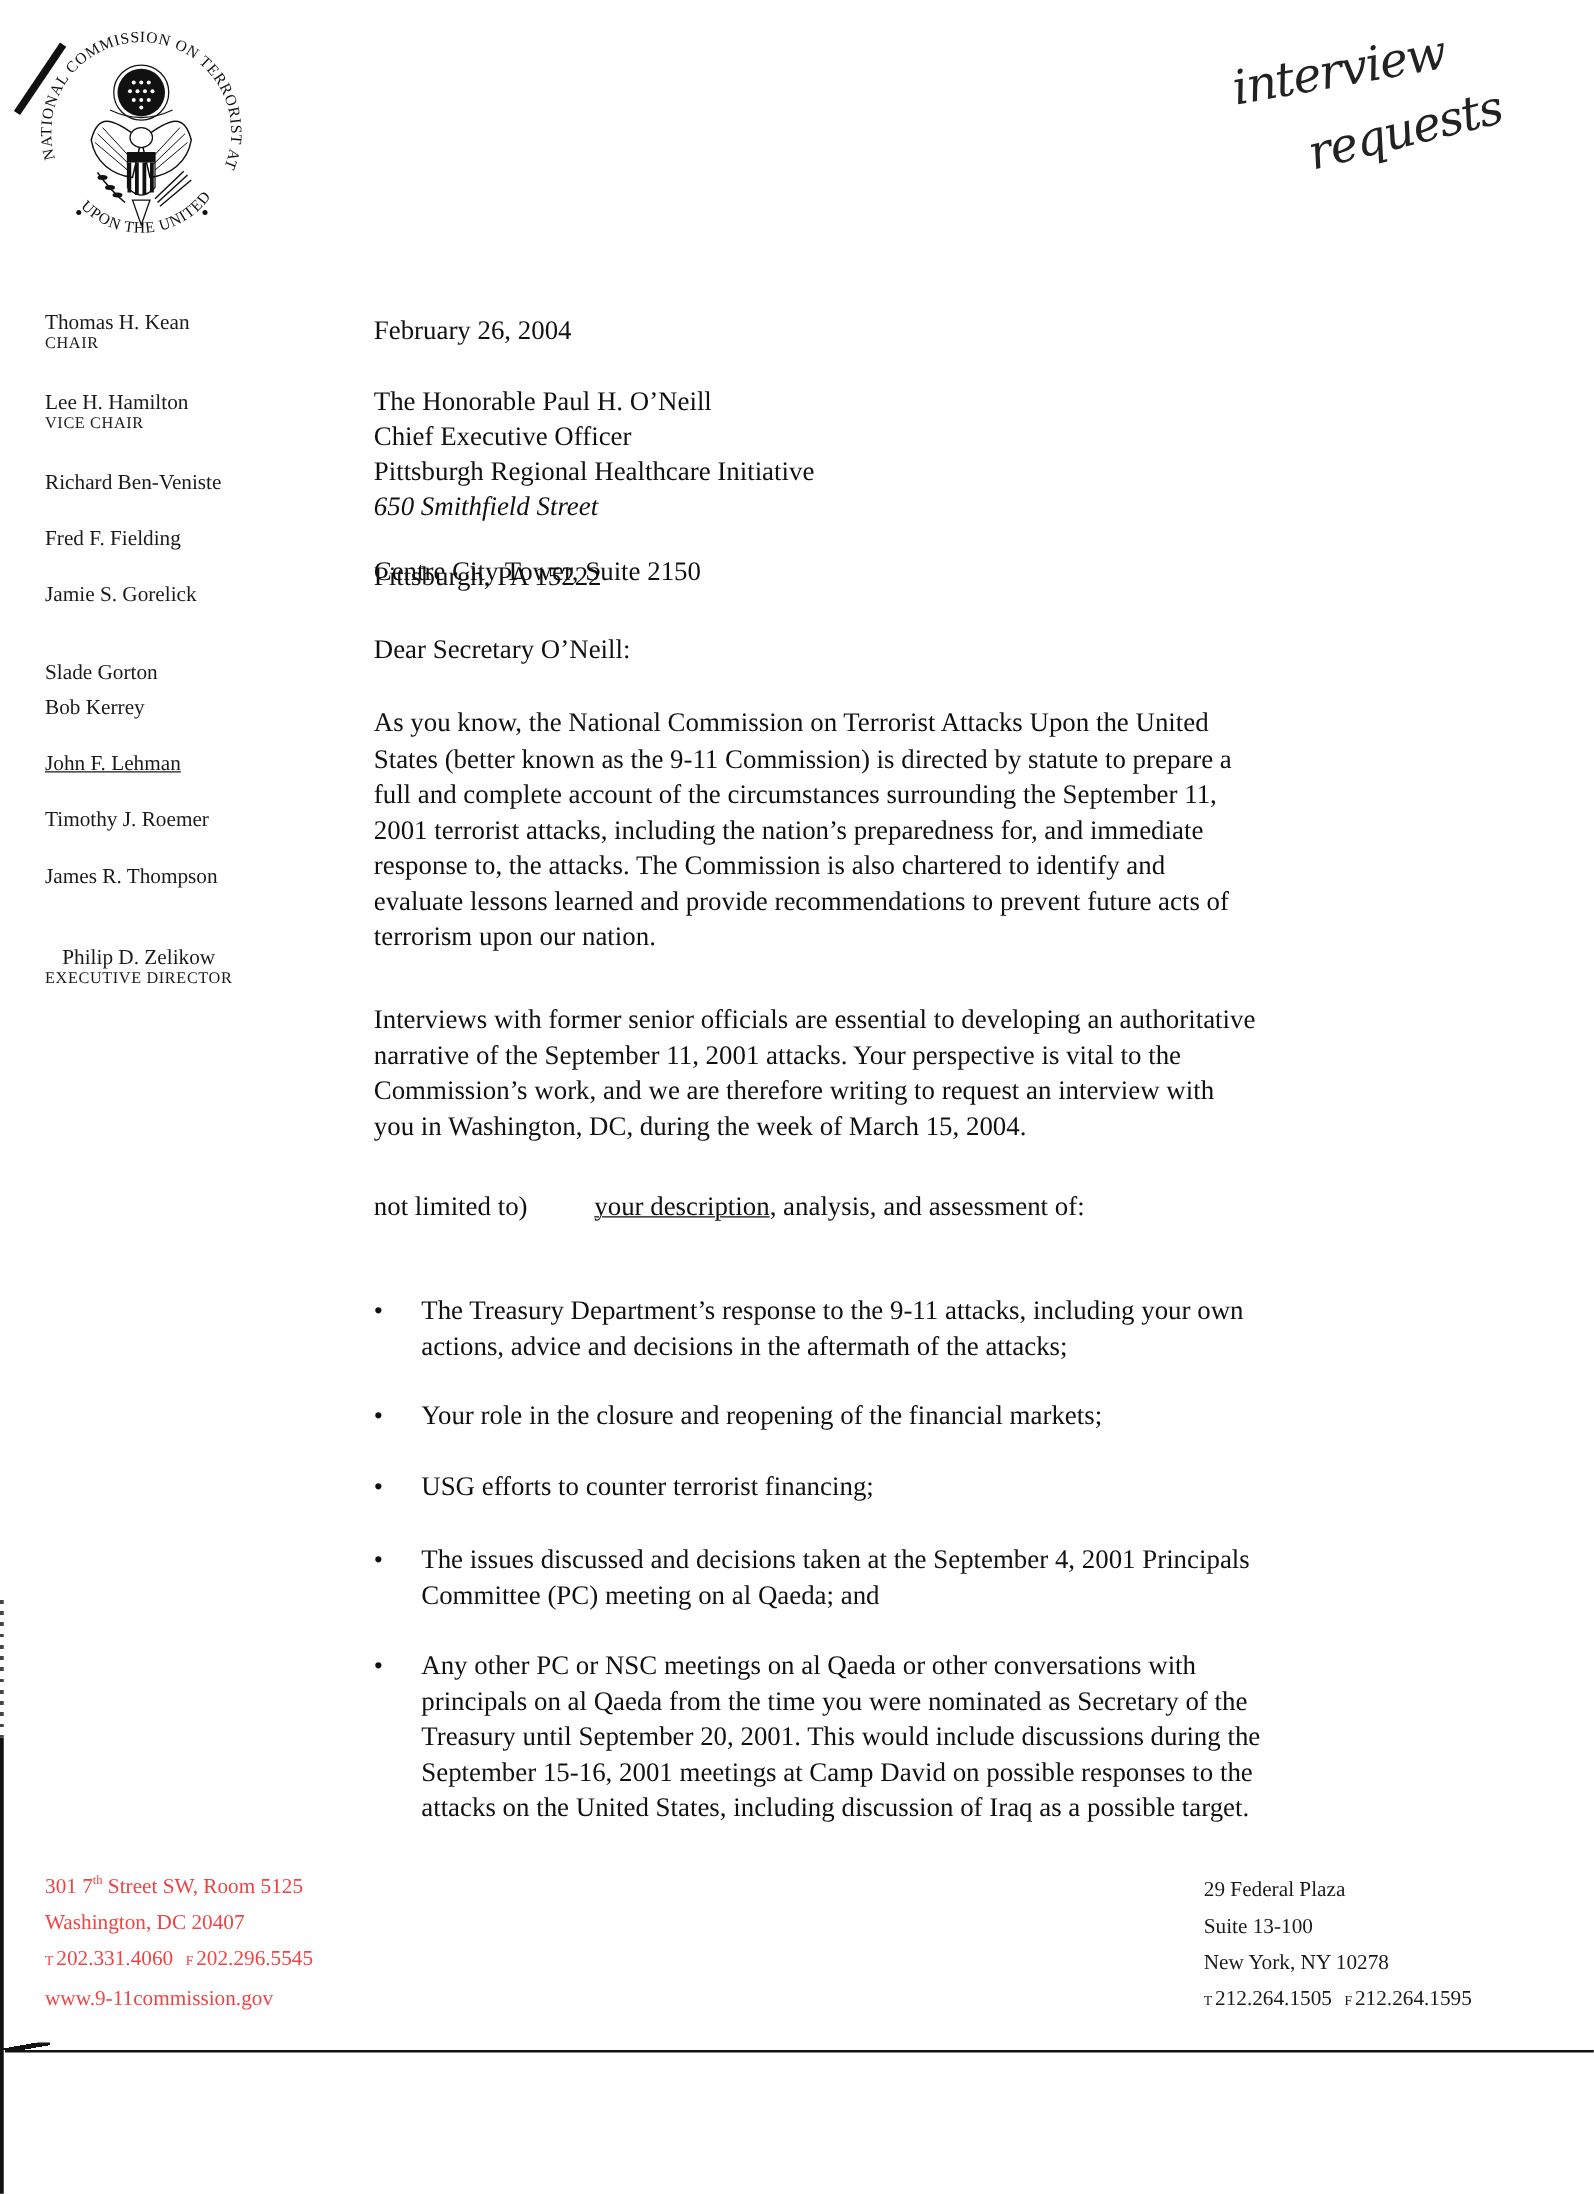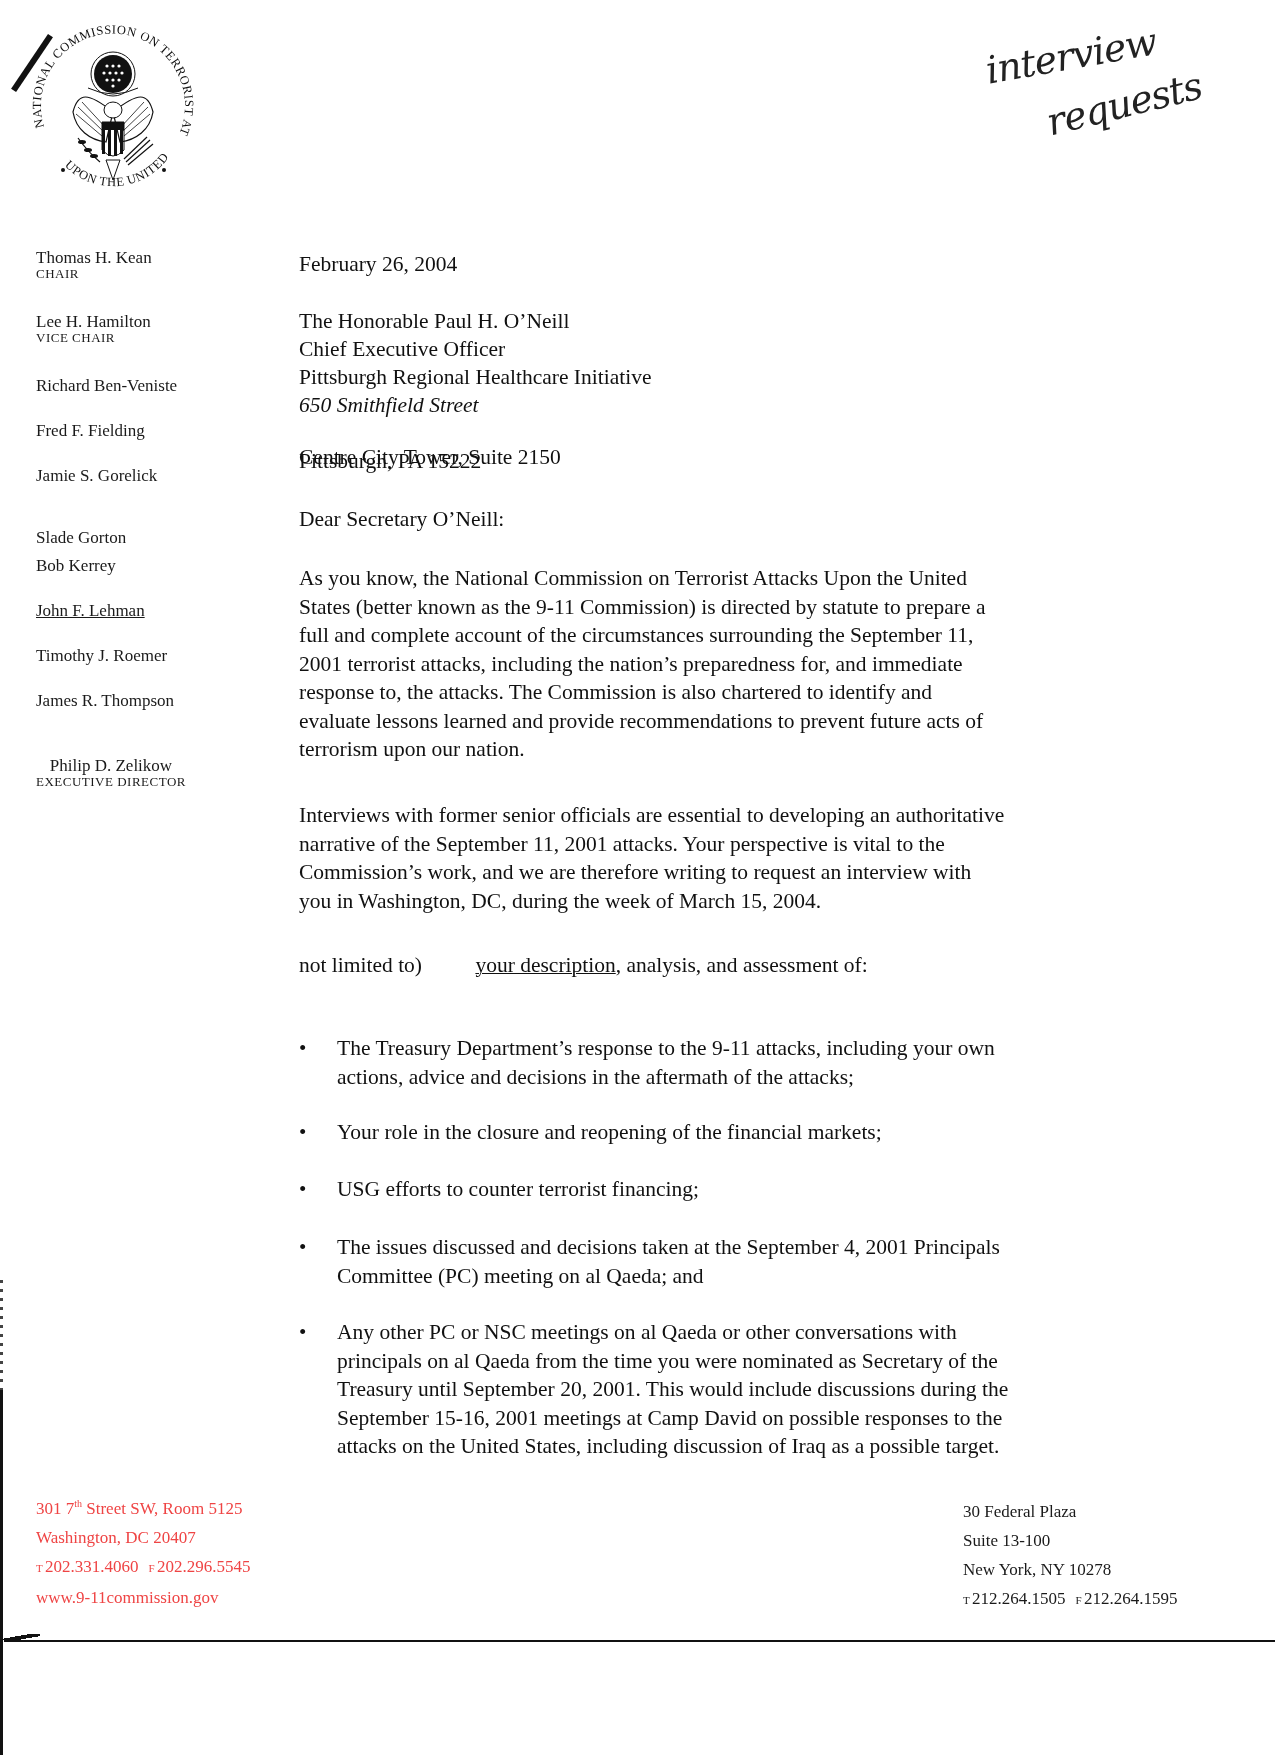--- a/index.html
+++ b/index.html
@@ -234,21 +234,21 @@
   </div>
 
   <div class="footer-left">
     <span class="fl"><span>301 7</span><span class="sup">th</span><span> Street SW, Room 5125</span></span>
     <span class="fl">Washington, DC 20407</span>
     <span class="fl"><span class="tf">T</span><span>202.331.4060</span><span class="gap"></span><span class="tf">F</span><span>202.296.5545</span></span>
     <span class="fl">www.9-11commission.gov</span>
   </div>
 
   <div class="footer-right">
-    <span class="fl">30 Federal Plaza</span>
+    <span class="fl">29 Federal Plaza</span>
     <span class="fl">Suite 13-100</span>
     <span class="fl">New York, NY 10278</span>
     <span class="fl"><span class="tf">T</span><span>212.264.1505</span><span class="gap"></span><span class="tf">F</span><span>212.264.1595</span></span>
   </div>
 
   <div class="rule-tail"></div>
   <div class="rule"></div>
   <div class="left-edge-dots"></div>
   <div class="left-edge"></div>
 </div>

